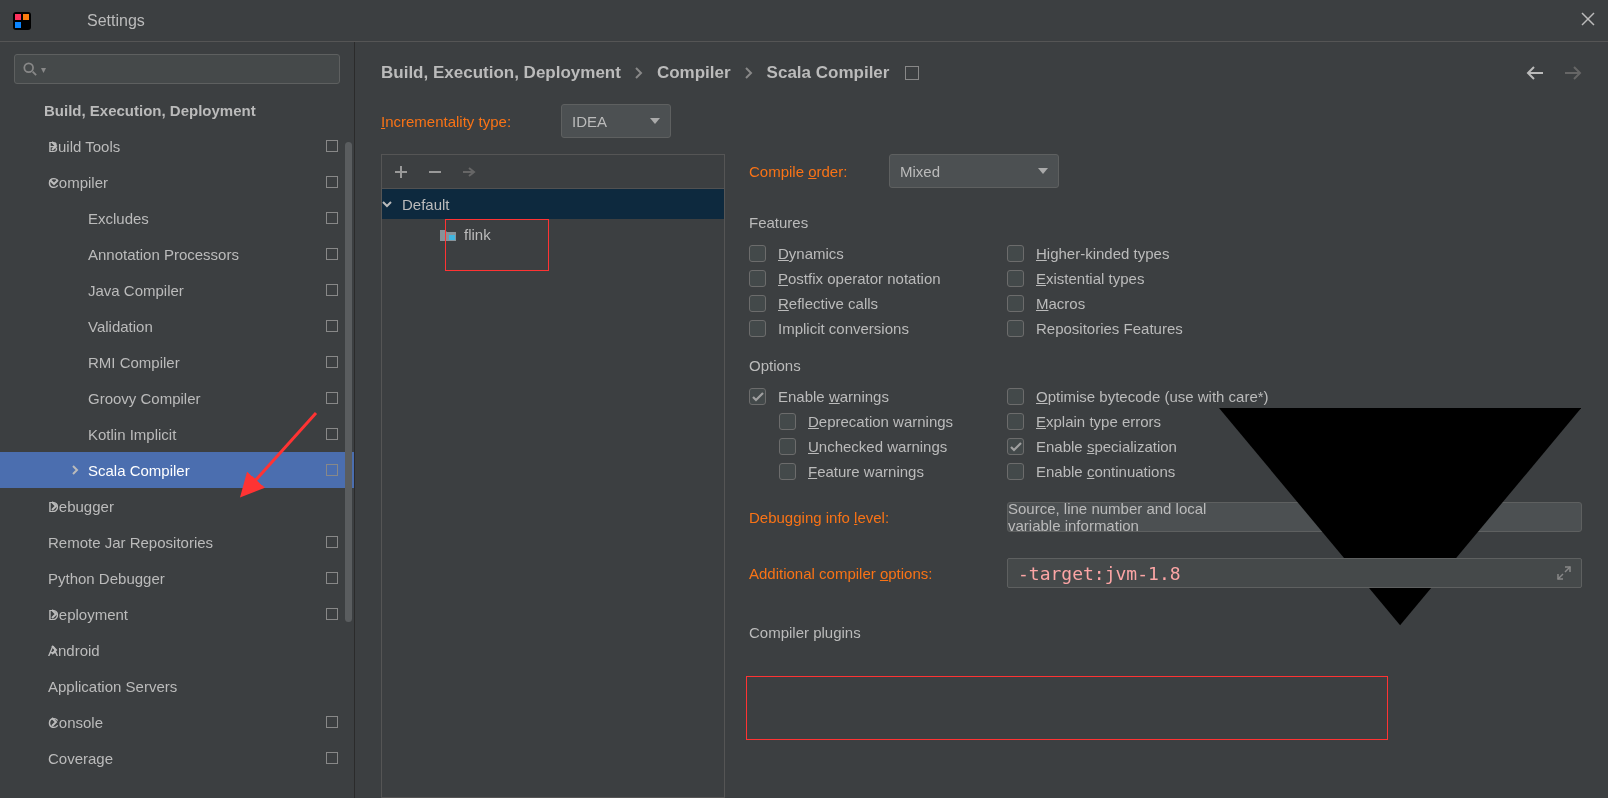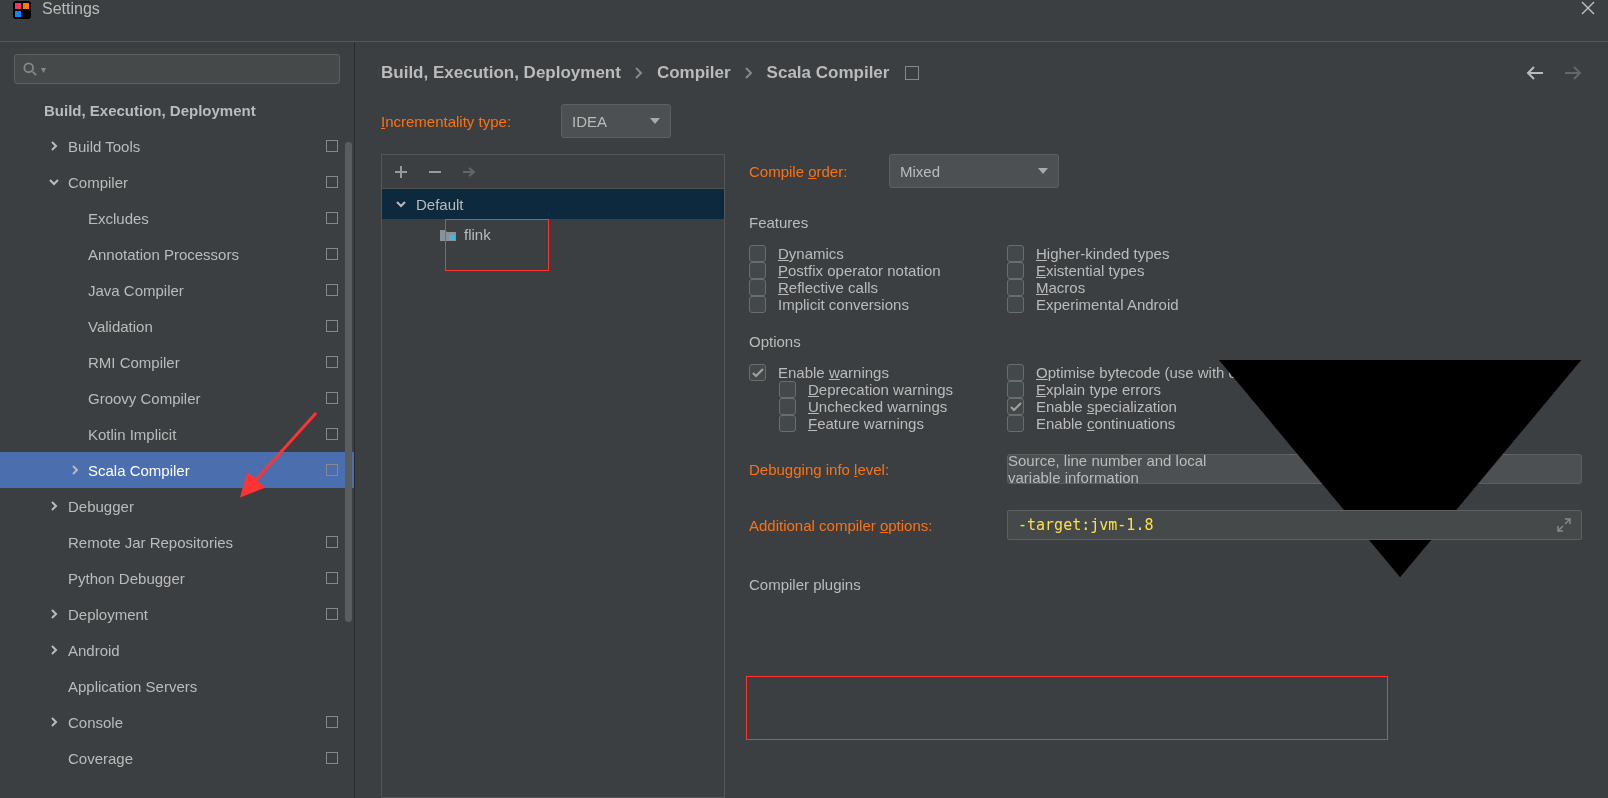--- a/index.html
+++ b/index.html
@@ -10,22 +10,24 @@
     font-family: "Segoe UI", Arial, sans-serif;
     font-size: 15px;
     color: #bbbbbb;
     overflow: hidden;
     position: relative;
   }
   
   .titlebar {
     height: 42px;
     display: flex;
+    align-items: center;
     padding: 0 12px;
     border-bottom: 1px solid #555;
+    gap: 45px;
   }
   .titlebar .app-icon {
     width: 20px; height: 20px; margin-right: 10px;
     display: inline-flex; align-items: center; justify-content: center;
   }
   .titlebar .title { font-size: 16px; color: #bbbbbb; }
   .titlebar .spacer { flex: 1; }
   .close-icon { width: 16px; height: 16px; stroke: #bbbbbb; stroke-width: 1.5; }
 
   
@@ -67,21 +69,21 @@
     display: flex;
     align-items: center;
     padding-left: 44px;
     padding-right: 14px;
     color: #bbbbbb;
     font-size: 15px;
     cursor: default;
     position: relative;
   }
   .tree-item.lvl0 { padding-left: 44px; font-weight: 700; color: #bbbbbb; }
-  .tree-item.lvl1 { padding-left: 68px; }
+  .tree-item.lvl1 { padding-left: 48px; }
   .tree-item.lvl2 { padding-left: 88px; }
   .tree-item .chevron {
     position: absolute;
     left: 48px;
     width: 10px; height: 10px;
     stroke: #bbbbbb; stroke-width: 2; fill: none;
   }
   .tree-item.lvl1 .chevron { left: 49px; }
   .tree-item.lvl2 .chevron { left: 70px; }
   .tree-item.selected { background: #4b6eaf; color: #ffffff; }
@@ -162,36 +164,36 @@
     background: #3c3f41;
     display:flex; flex-direction:column;
   }
   .profile-toolbar {
     height: 34px; display:flex; align-items:center; gap: 20px;
     padding: 0 12px;
     border-bottom: 1px solid #515151;
   }
   .tb-icon { width:14px; height:14px; stroke:#999; stroke-width:2; fill:none; }
   .profile-tree { flex:1; }
-  .profile-row { height: 30px; display:flex; align-items:center; padding-left: 14px; color:#bbbbbb; }
+  .profile-row { height: 30px; display:flex; align-items:center; padding-left: 0; color:#bbbbbb; }
   .profile-row.selected { background: #0d293e; }
   .profile-row .chev { width:10px; height:10px; stroke:#bbbbbb; stroke-width:2; fill:none; margin-right: 10px;}
   .profile-row.module { padding-left: 58px; }
   .folder-icon { width:16px; height:13px; margin-right: 8px; display:inline-flex; }
 
   .settings-col {
     flex:1;
     display:flex;
     flex-direction:column;
     gap: 6px;
     position: relative;
   }
   .section-header { font-size: 15px; color:#bbbbbb; margin: 14px 0 8px 0; }
   .check-grid { display:flex; }
-  .check-col { display:flex; flex-direction:column; gap: 0; }
+  .check-col { display:flex; flex-direction:column; gap: 8px; }
   .check-col.c1 { width: 258px; }
   .check-col.c2 { }
   .check-item { display:flex; align-items:center; gap: 12px; font-size:15px; color:#bbbbbb;}
   .check-item.indent { padding-left: 30px; }
   .checkbox { width:17px; height:17px; border:1px solid #6c6c6c; background:#43494a; border-radius:3px; display:inline-flex; align-items:center; justify-content:center;}
   .checkbox.checked { background:#43494a; }
   .checkbox svg { width:12px; height:10px; stroke:#a0a0a0; stroke-width:2.2; fill:none; display:none;}
   .checkbox.checked svg { display:block; }
 
   .mne { text-decoration: underline; }
@@ -209,22 +211,22 @@
     justify-content: space-between;
   }
   .text-input {
     flex:1; min-width: 340px;
     height: 30px;
     border: 1px solid #5e6060;
     border-radius: 2px;
     background: #45494a;
     display:flex; align-items:center;
     padding: 0 10px;
-    color:#fde047;
-    font-size: 15px;
+    color:#fca5a5;
+    font-size: 18px;
     font-family: "Consolas", monospace;
     justify-content: space-between;
   }
   .expand-icon { width:14px; height:14px; stroke:#888; stroke-width:1.5; fill:none; }
   .highlight-box-1 {
     position:absolute; border: 1px solid #ff3333; pointer-events:none;
     left: 445px; top: 219px; width: 104px; height: 52px;
   }
   .highlight-box-2 {
     position:absolute; border: 1px solid #ff3333; pointer-events:none;
@@ -475,21 +477,21 @@
               <div class="check-item">
                 <span class="checkbox"></span>
                 <span><span class="mne">E</span>xistential types</span>
               </div>
               <div class="check-item">
                 <span class="checkbox"></span>
                 <span><span class="mne">M</span>acros</span>
               </div>
               <div class="check-item">
                 <span class="checkbox"></span>
-                <span>Experimental Android</span>
+                <span>Repositories Features</span>
               </div>
             </div>
         </div>
 
         <div class="section-header">Options</div>
         <div class="check-grid">
           <div class="check-col c1" id="options-c1">
               <div class="check-item">
                 <span class="checkbox checked">
                   <svg viewBox="0 0 12 10">

